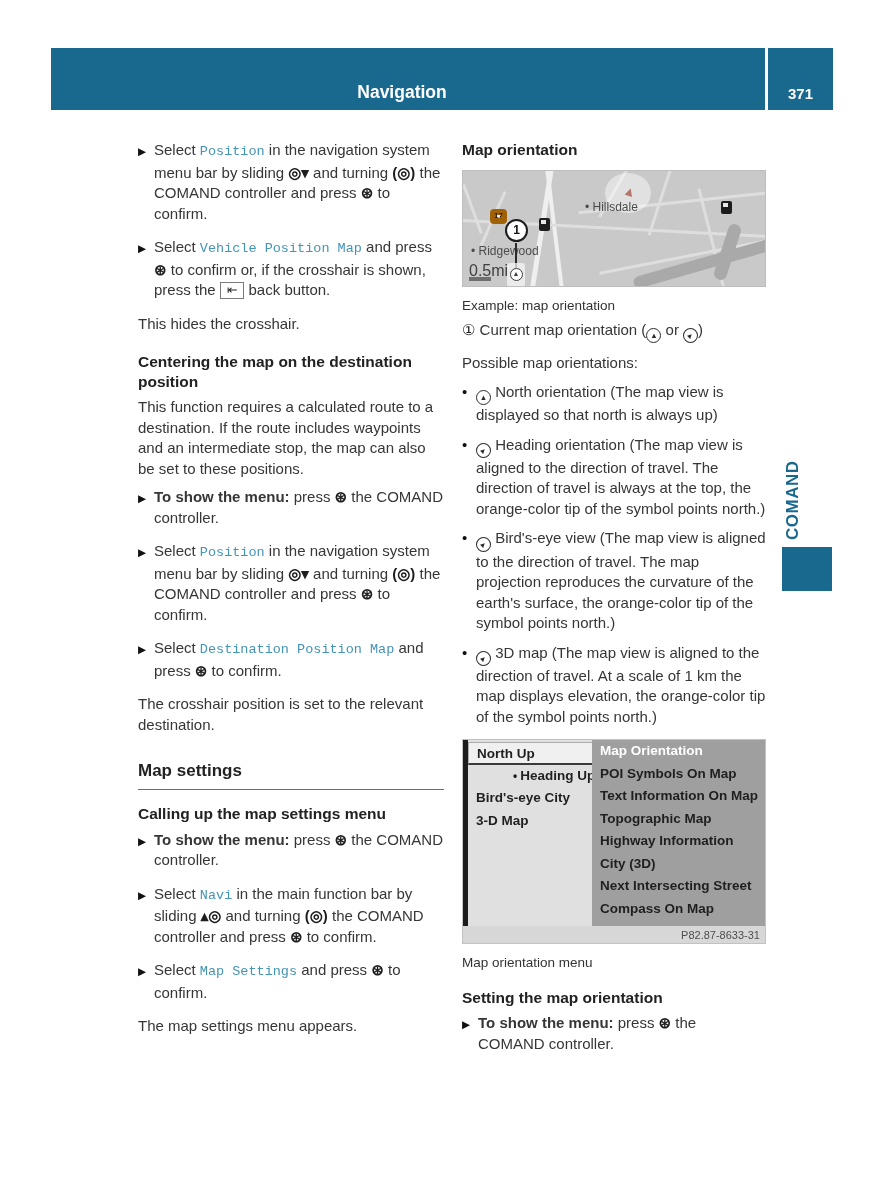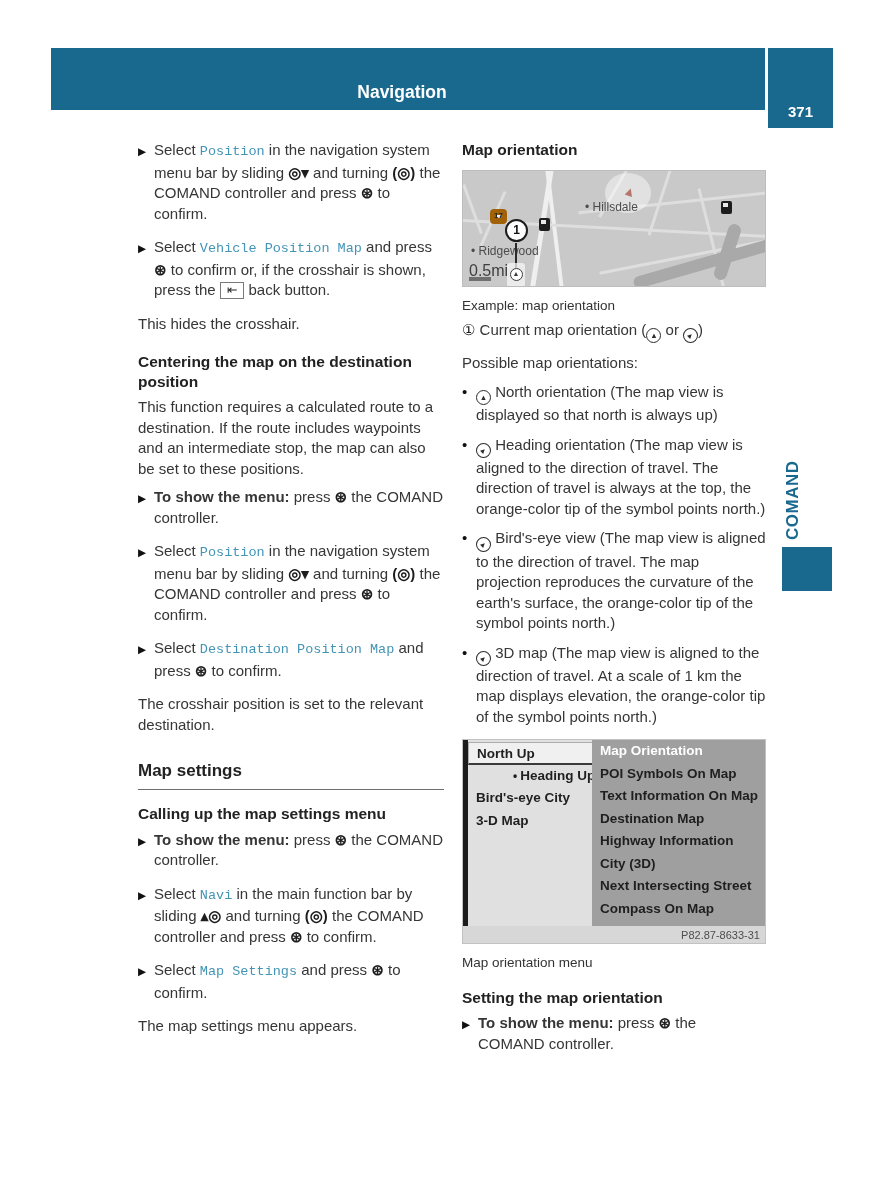--- a/index.html
+++ b/index.html
@@ -3,21 +3,21 @@
 <meta charset="utf-8">
 <style>
   html,body{margin:0;padding:0;background:#ffffff;}
   .page{position:relative;width:884px;height:1200px;background:#ffffff;overflow:hidden;
         font-family:"Liberation Sans",sans-serif;color:#363636;}
 
   
   .topbar-main{position:absolute;left:51px;top:48px;width:714px;height:62px;background:#19698f;
                display:flex;align-items:flex-end;justify-content:center;padding:0 12px 7px 0;box-sizing:border-box;}
   .topbar-main .sect{color:#ffffff;font-size:17.5px;font-weight:bold;}
-  .topbar-page{position:absolute;left:768px;top:48px;width:65px;height:80px;background:#19698f;
+  .topbar-page{position:absolute;left:768px;top:48px;width:65px;height:62px;background:#19698f;
                display:flex;align-items:flex-end;justify-content:center;padding-bottom:8px;box-sizing:border-box;}
   .topbar-page .pnum{color:#ffffff;font-size:15px;font-weight:bold;}
 
   
   .side-label{position:absolute;left:783px;top:440px;width:22px;height:100px;
               writing-mode:vertical-rl;transform:rotate(180deg);
               color:#19698f;font-size:17px;font-weight:bold;letter-spacing:.5px;text-align:left;}
   .side-square{position:absolute;left:782px;top:547px;width:50px;height:44px;background:#19698f;}
 
   
@@ -225,21 +225,21 @@
       <div class="menu-left">
         <div class="mrow boxed">North Up</div>
         <div class="mrow bulleted"><span class="mdot">•</span><span>Heading Up</span></div>
         <div class="mrow">Bird's-eye City</div>
         <div class="mrow">3-D Map</div>
       </div>
       <div class="menu-right">
         <div class="mrow title">Map Orientation</div>
         <div class="mrow">POI Symbols On Map</div>
         <div class="mrow">Text Information On Map</div>
-        <div class="mrow">Destination Map</div>
+        <div class="mrow">Topographic Map</div>
         <div class="mrow">Highway Information</div>
         <div class="mrow">City (3D)</div>
         <div class="mrow">Next Intersecting Street</div>
         <div class="mrow">Compass On Map</div>
       </div>
       <div class="menu-strip">
         <span class="cap">P82.87-8633-31</span>
       </div>
     </div>
 

